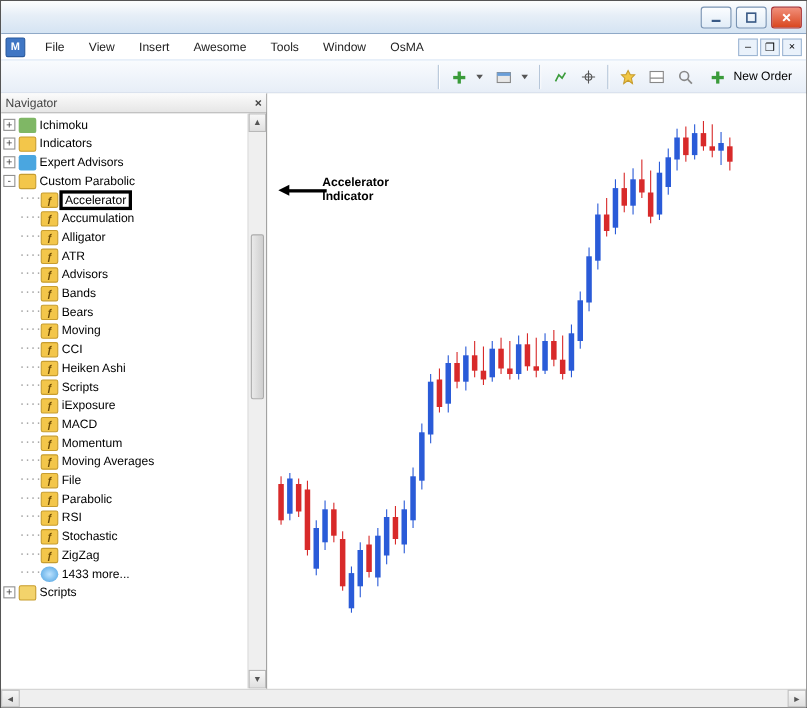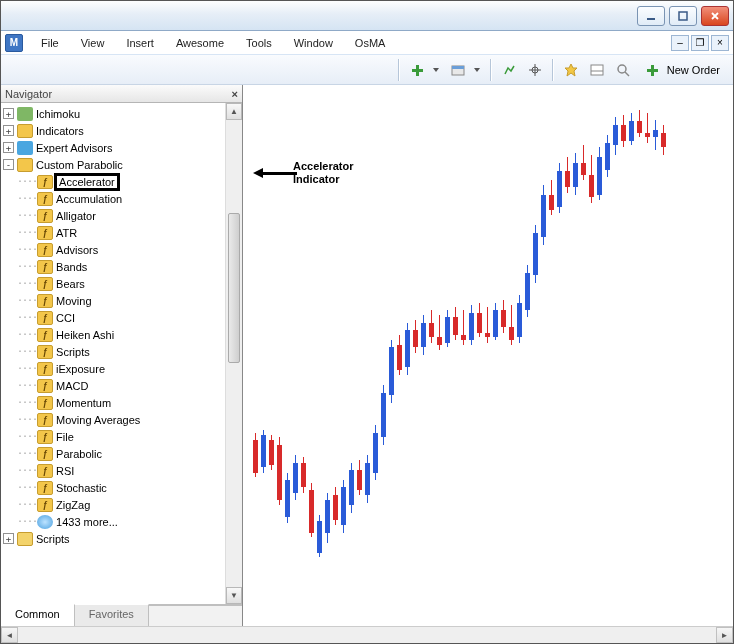--- a/index.html
+++ b/index.html
@@ -318,25 +318,20 @@
             <span class="ic scr"></span>
             <span>Scripts</span>
           </div>
         </div>
       <div class="vscroll">
         <div class="arrow">▲</div>
         <div class="thumb"></div>
         <div class="arrow bot">▼</div>
       </div>
     </div>
-    <div class="nav-tabs">
-      <div class="nav-tab">Common</div>
-      <div class="nav-tab inactive">Favorites</div>
-      <div class="spacer"></div>
-    </div>
   </div>
 
   <div class="chart-area">
     <div class="annotation">
       <div class="annot-line"></div>
       <div>Accelerator</div>
       <div>Indicator</div>
     </div>
     <div class="candles" id="candles">
         <div class="cndl dn" style="left: 10px;">

